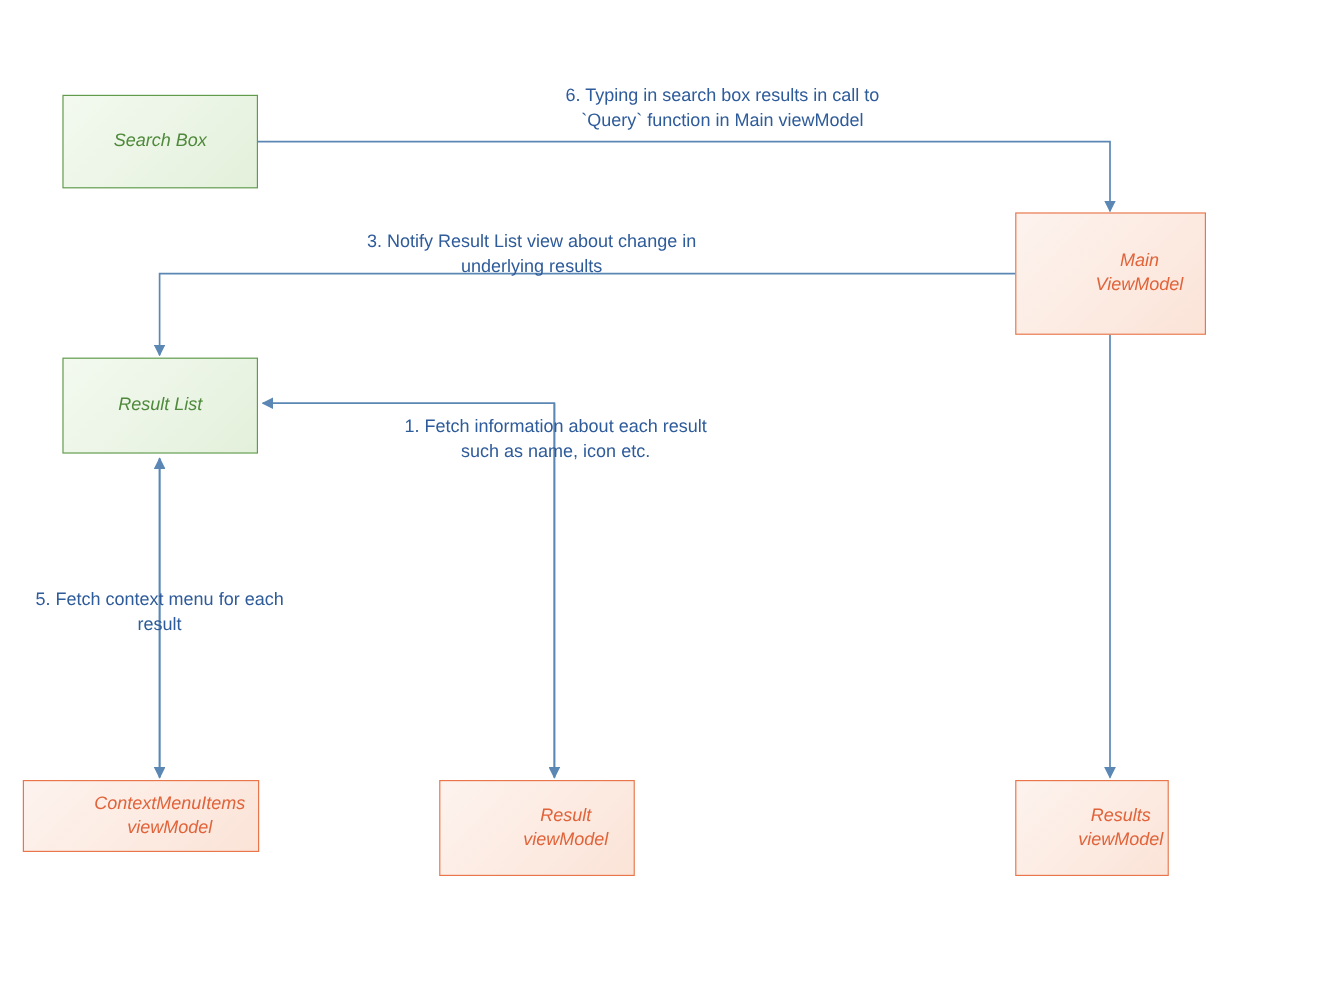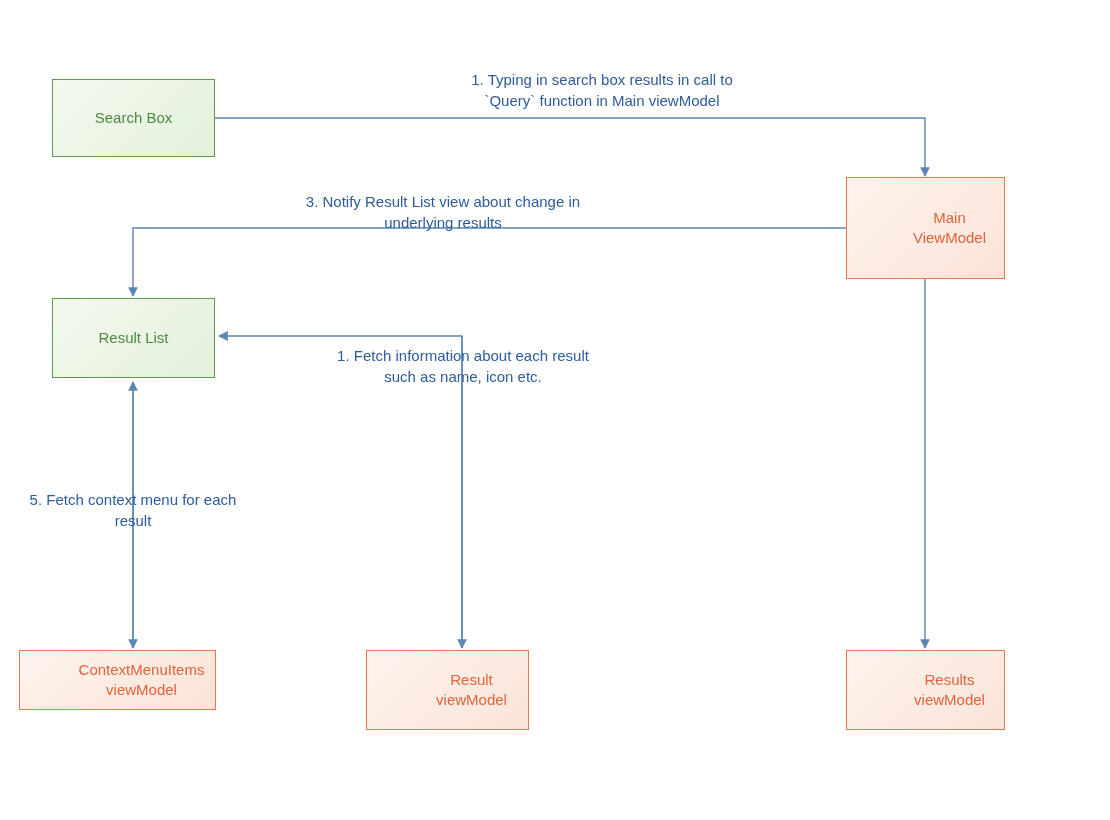--- a/index.html
+++ b/index.html
@@ -50,20 +50,21 @@
   .label {
     position: absolute;
     color: #2e5b9a;
     font-size: 15px;
     line-height: 1.38;
     text-align: center;
     box-sizing: border-box;
   }
   .nowrap-pre {
     white-space: pre-line;
+    font-style: italic;
   }
 </style>
 </head>
 <body>
 
 <div id="canvas">
 
   <svg class="edges" viewBox="0 0 1110 820" xmlns="http://www.w3.org/2000/svg">
     <defs>
       <marker id="arrow" viewBox="0 0 10 10" refX="9" refY="5" markerWidth="7" markerHeight="7" orient="auto-start-reverse">
@@ -110,27 +111,27 @@
   <div class="node node-orange nowrap-pre" style="left:19px; top:650px; width:197px; height:60px;">
     <span>ContextMenuItems
 viewModel</span>
   </div>
 
   <div class="node node-orange nowrap-pre" style="left:366px; top:650px; width:163px; height:80px;">
     <span>Result
 viewModel</span>
   </div>
 
-  <div class="node node-orange nowrap-pre" style="left:846px; top:650px; width:159px; height:80px;">
+  <div class="node node-orange nowrap-pre" style="left:846px; top:650px; width:128px; height:80px;">
     <span>Results
 viewModel</span>
   </div>
 
   <div class="label" style="left:452px; top:70px; width:300px;">
-    <span>1. Typing in search box results in call to `Query` function in Main viewModel</span>
+    <span>6. Typing in search box results in call to `Query` function in Main viewModel</span>
   </div>
 
 
   <div class="label" style="left:298px; top:192px; width:290px;">
     <span>3. Notify Result List view about change in underlying results</span>
   </div>
 
   <div class="label" style="left:322px; top:346px; width:282px;">
     <span>1. Fetch information about each result such as name, icon etc.</span>
   </div>

